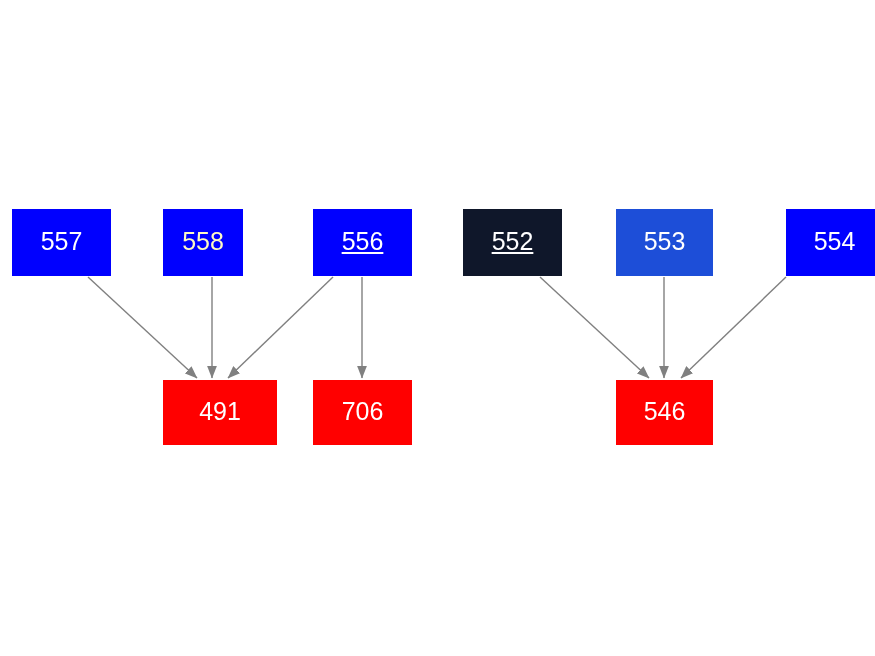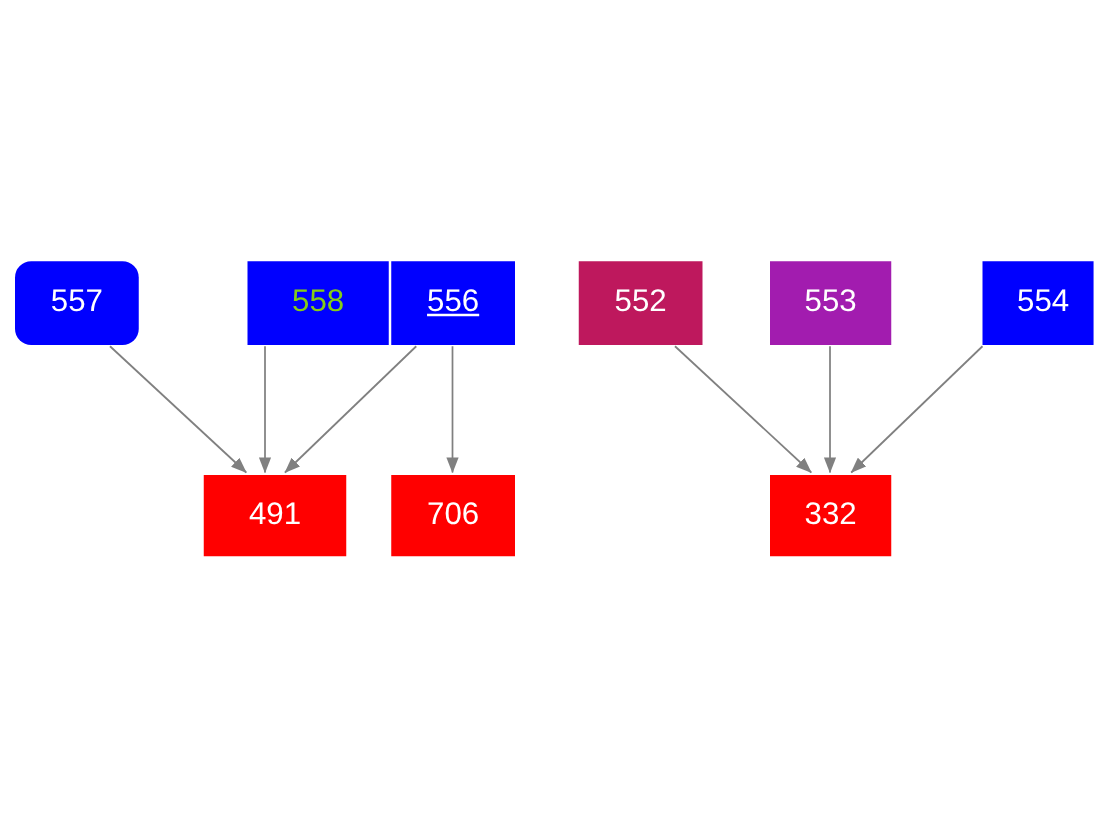--- a/index.html
+++ b/index.html
@@ -57,42 +57,42 @@
         <line x1="212" y1="277" x2="212" y2="378" stroke="#808080" stroke-width="1.4" marker-end="url(#arrowhead)"></line>
         <line x1="333" y1="277" x2="228" y2="378" stroke="#808080" stroke-width="1.4" marker-end="url(#arrowhead)"></line>
         <line x1="362" y1="277" x2="362" y2="378" stroke="#808080" stroke-width="1.4" marker-end="url(#arrowhead)"></line>
         <line x1="540" y1="277" x2="649" y2="378" stroke="#808080" stroke-width="1.4" marker-end="url(#arrowhead)"></line>
         <line x1="664" y1="277" x2="664" y2="378" stroke="#808080" stroke-width="1.4" marker-end="url(#arrowhead)"></line>
         <line x1="786" y1="277" x2="681" y2="378" stroke="#808080" stroke-width="1.4" marker-end="url(#arrowhead)"></line>
       </g>
   </svg>
 
   <div id="nodes-layer">
-      <div class="node" style="left: 12px; top: 209px; width: 99px; height: 67px; background: rgb(0, 0, 255); color: rgb(255, 255, 255); border-radius: 13px;">
+      <div class="node" style="left: 12px; top: 209px; width: 99px; height: 67px; background: rgb(0, 0, 255); color: rgb(255, 255, 255);">
         <span class="node-label">557</span>
       </div>
-      <div class="node" style="left: 163px; top: 209px; width: 113px; height: 67px; background: rgb(0, 0, 255); color: #84cc16; margin-left: 35px;">
+      <div class="node" style="left: 163px; top: 209px; width: 80px; height: 67px; background: rgb(0, 0, 255); color: #fef9c3;">
         <span class="node-label">558</span>
       </div>
       <div class="node" style="left: 313px; top: 209px; width: 99px; height: 67px; background: rgb(0, 0, 255); color: rgb(255, 255, 255); text-decoration: underline;">
         <span class="node-label">556</span>
       </div>
-      <div class="node" style="left: 463px; top: 209px; width: 99px; height: 67px; background: #be185d; color: rgb(255, 255, 255);">
+      <div class="node" style="left: 463px; top: 209px; width: 99px; height: 67px; background: #0f172a; color: rgb(255, 255, 255); text-decoration: underline;">
         <span class="node-label">552</span>
       </div>
-      <div class="node" style="left: 616px; top: 209px; width: 97px; height: 67px; background: #a21caf; color: rgb(255, 255, 255);">
+      <div class="node" style="left: 616px; top: 209px; width: 97px; height: 67px; background: #1d4ed8; color: rgb(255, 255, 255);">
         <span class="node-label">553</span>
       </div>
       <div class="node" style="left: 766px; top: 209px; width: 97px; height: 67px; background: rgb(0, 0, 255); color: rgb(255, 255, 255); margin-left: 20px;">
         <span class="node-label">554</span>
       </div>
       <div class="node" style="left: 163px; top: 380px; width: 114px; height: 65px; background: rgb(255, 0, 0); color: rgb(255, 255, 255);">
         <span class="node-label">491</span>
       </div>
       <div class="node" style="left: 313px; top: 380px; width: 99px; height: 65px; background: rgb(255, 0, 0); color: rgb(255, 255, 255);">
         <span class="node-label">706</span>
       </div>
       <div class="node" style="left: 616px; top: 380px; width: 97px; height: 65px; background: rgb(255, 0, 0); color: rgb(255, 255, 255);">
-        <span class="node-label">332</span>
+        <span class="node-label">546</span>
       </div>
     </div>
 
 </div>
 
 </body></html>

